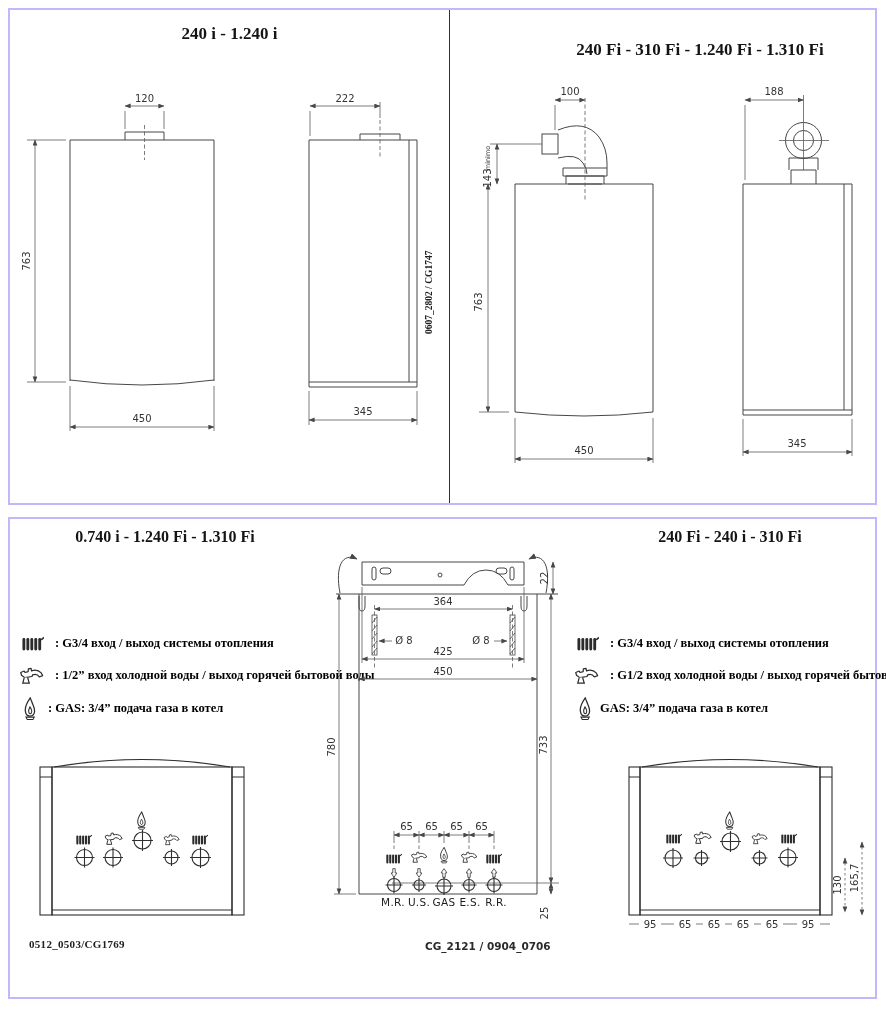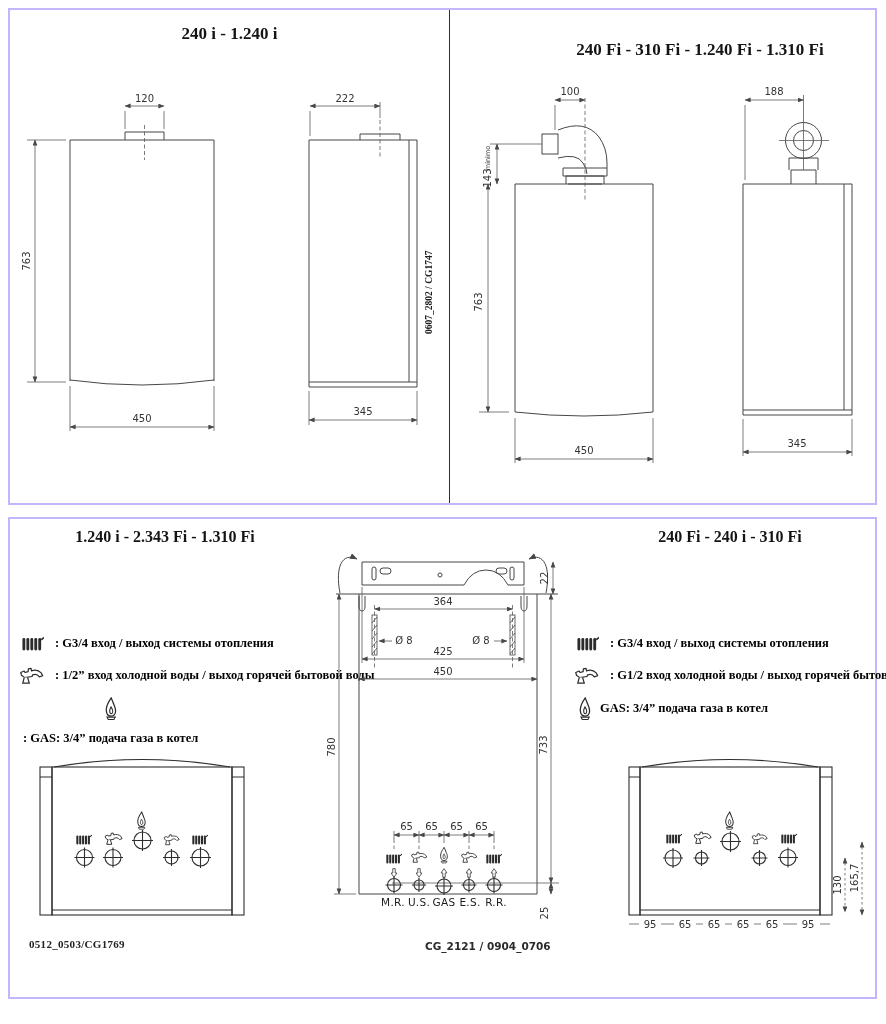--- a/index.html
+++ b/index.html
@@ -161,36 +161,36 @@
         <text class="dimtxt" x="325" y="85">188</text>
         <path class="dimln" d="M294,409 V446 M403,409 V446"></path>
         <line class="dimln" x1="294" y1="442" x2="403" y2="442" marker-start="url(#arr)" marker-end="url(#arr)"></line>
         <text class="dimtxt" x="348" y="437">345</text>
       </g>
     </svg>
   </div>
 
   <div class="panel panel-bottom">
 
-    <div class="title t16" style="left:30px;top:9px;width:250px;">1.240 i - 2.343 Fi - 1.310 Fi</div>
+    <div class="title t16" style="left:30px;top:9px;width:250px;">0.740 i - 1.240 Fi - 1.310 Fi</div>
     <div class="title t16" style="left:588px;top:9px;width:264px;">240 Fi - 240 i - 310 Fi</div>
 
     <div class="legend-row" style="left:12px;top:116px;">
       <svg class="licon" width="22" height="17" viewBox="0 0 20 15">
           <use href="#sym-radiator"></use>
         </svg>
       <span class="legend-text">: G3/4 вход / выход системы отопления</span>
     </div>
     <div class="legend-row" style="left:9px;top:147px;">
       <svg class="licon" width="25" height="19" viewBox="0 0 22 17">
           <use href="#sym-tap"></use>
         </svg>
       <span class="legend-text">: 1/2” вход холодной воды / выход горячей бытовой воды</span>
     </div>
-    <div class="legend-row" style="left:13px;top:178px;flex-direction:column;">
+    <div class="legend-row" style="left:13px;top:178px;">
       <svg class="licon" width="14" height="23" viewBox="0 0 12 20">
           <use href="#sym-flame"></use>
         </svg>
       <span class="legend-text">: GAS: 3/4” подача газа в котел</span>
     </div>
 
     <div class="legend-row" style="left:567px;top:116px;">
       <svg class="licon" width="22" height="17" viewBox="0 0 20 15">
           <use href="#sym-radiator"></use>
         </svg>

